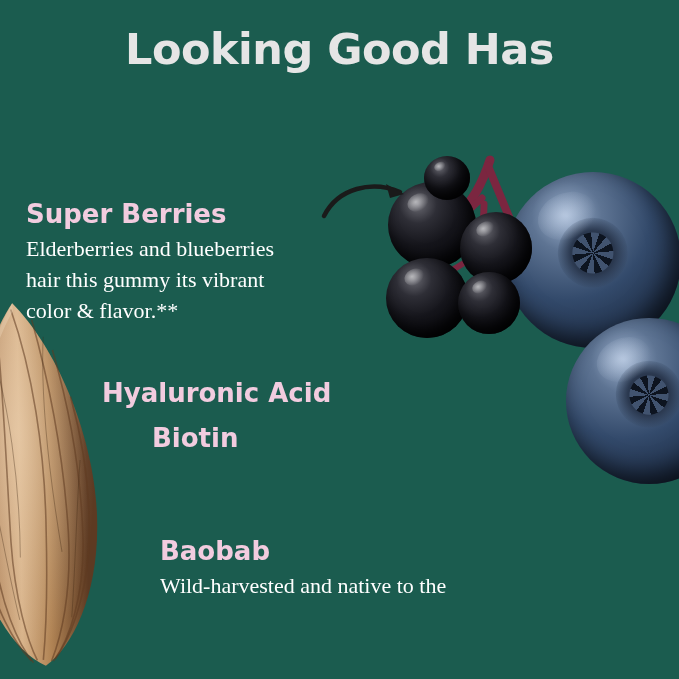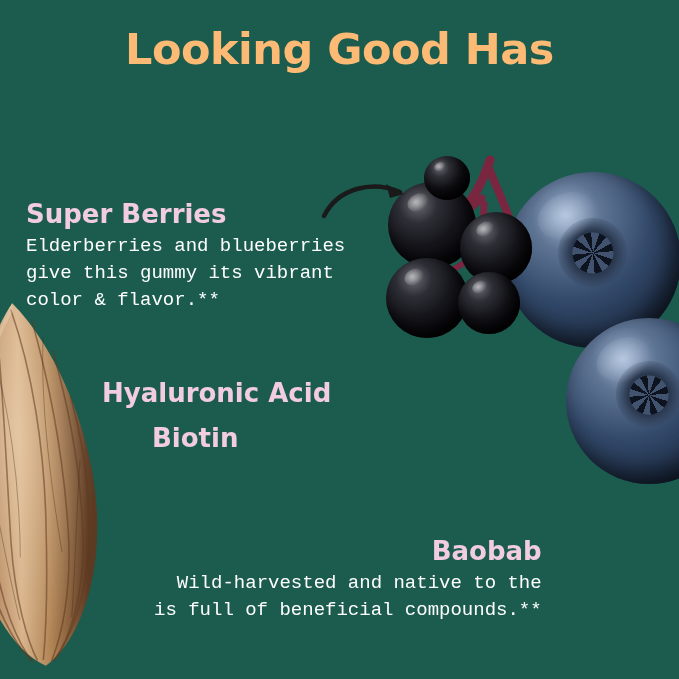--- a/index.html
+++ b/index.html
@@ -20,21 +20,21 @@
     overflow: hidden;
   }
 
   
   .headline {
     position: absolute;
     top: 26px;
     left: 0;
     width: 679px;
     text-align: center;
-    color: #fdba74;
+    color: #e5e5e5;
     font-family: "DejaVu Sans", sans-serif;
     font-weight: bold;
     font-size: 43px;
     line-height: 1.07;
     letter-spacing: -0.5px;
     z-index: 40;
   }
   .headline .line {
     display: block;
     white-space: nowrap;
@@ -49,34 +49,34 @@
     color: #f2ccdf;
     font-family: "DejaVu Sans", sans-serif;
     font-weight: bold;
     font-size: 26px;
     line-height: 1.15;
     margin-bottom: 3px;
     white-space: nowrap;
   }
   .block .body {
     color: #ffffff;
-    font-family: Liberation Mono, monospace;
-    font-size: 19px;
+    font-family: Liberation Serif, serif;
+    font-size: 22px;
     line-height: 1.42;
     letter-spacing: 0px;
   }
   .block .body .ln {
     display: block;
     white-space: nowrap;
   }
 
   #block-berries { left: 26px; top: 200px; }
   #block-hyaluronic { left: 102px; top: 343px; margin-top: 36px; }
   #block-biotin { left: 152px; top: 424px; }
-  #block-baobab { left: 154px; top: 537px; text-align: right; }
+  #block-baobab { left: 160px; top: 537px; }
 
   
   .arrow {
     position: absolute;
     left: 320px;
     top: 178px;
     width: 96px;
     height: 48px;
     z-index: 36;
   }
@@ -247,34 +247,33 @@
   </div>
 
   <div class="headline">
     <span class="line">Looking Good Has</span>
   </div>
 
   <div class="block" id="block-berries">
     <div class="title">Super Berries</div>
     <div class="body">
       <span class="ln">Elderberries and blueberries</span>
-      <span class="ln">give this gummy its vibrant</span>
+      <span class="ln">hair this gummy its vibrant</span>
       <span class="ln">color &amp; flavor.**</span>
     </div>
   </div>
 
   <div class="block" id="block-hyaluronic">
     <div class="title">Hyaluronic Acid</div>
   </div>
 
   <div class="block" id="block-biotin">
     <div class="title">Biotin</div>
   </div>
 
   <div class="block" id="block-baobab">
     <div class="title">Baobab</div>
     <div class="body">
       <span class="ln">Wild-harvested and native to the</span>
-      <span class="ln">is full of beneficial compounds.**</span>
     </div>
   </div>
 
 </div>
 
 </body></html>

